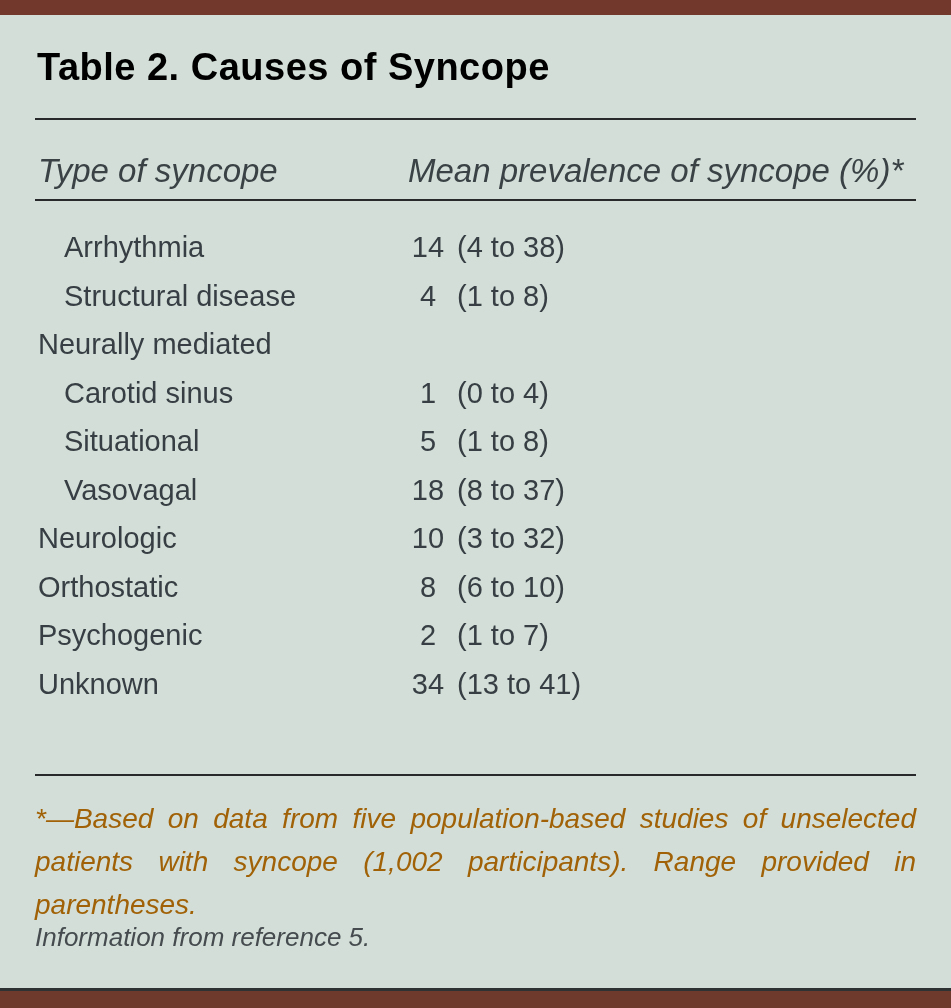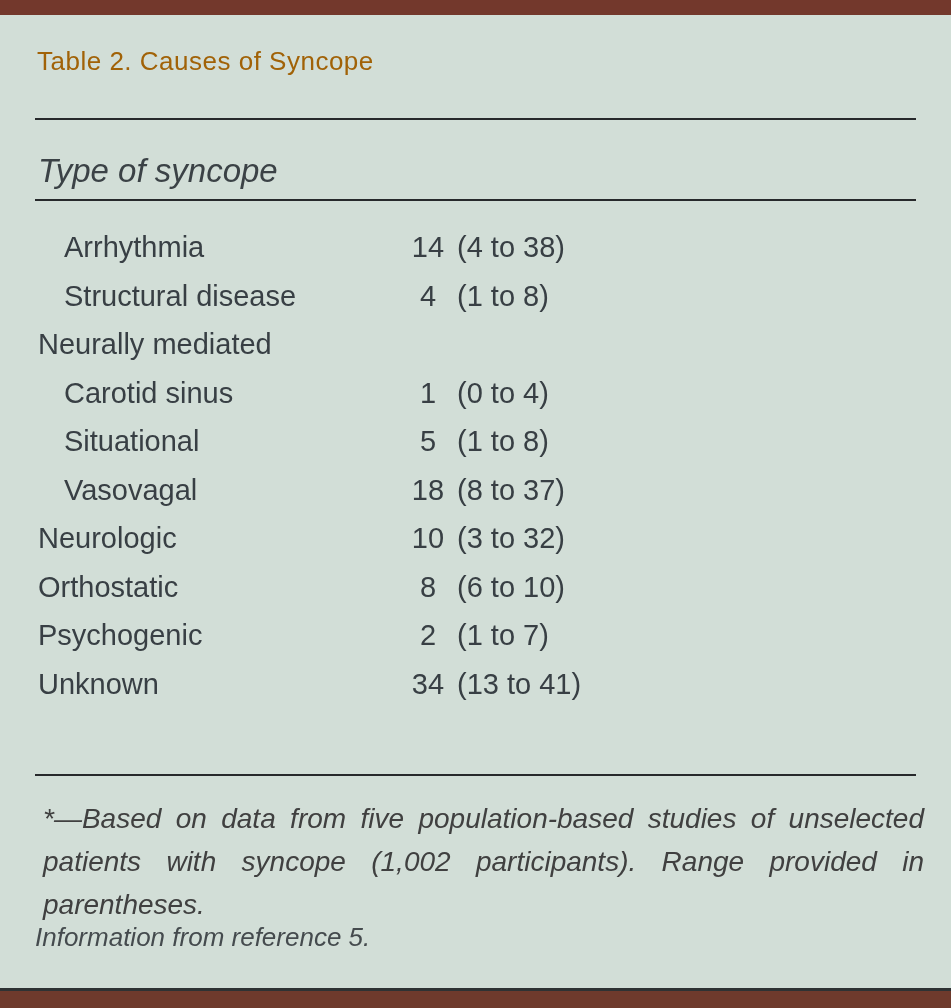--- a/index.html
+++ b/index.html
@@ -39,23 +39,23 @@
     position: absolute;
     left: 35px;
     top: 0;
     width: 881px;
     height: 1008px;
   }
   .title {
     position: absolute;
     top: 46px;
     left: 2px;
-    font-size: 26px;
-    font-weight: normal;
-    color: #a16207;
+    font-size: 38px;
+    font-weight: bold;
+    color: #000000;
     letter-spacing: 0.5px;
   }
   .rule {
     position: absolute;
     left: 0;
     width: 881px;
     height: 2px;
     background: #27292b;
   }
   .rule-1 { top: 118px; }
@@ -111,27 +111,27 @@
     display: inline-block;
     width: 40px;
     text-align: center;
   }
   .row .range {
     margin-left: 9px;
   }
   .footnote {
     position: absolute;
     top: 797px;
-    left: 8px;
+    left: 0;
     width: 881px;
     font-size: 28px;
     font-style: italic;
     line-height: 43px;
     text-align: justify;
-    color: #404040;
+    color: #a16207;
   }
   .source-note {
     position: absolute;
     top: 922px;
     left: 0;
     width: 881px;
     font-size: 26px;
     font-style: italic;
     color: #454b4e;
   }
@@ -142,20 +142,21 @@
 <div class="top-bar"></div>
 
 <div class="content">
 
   <div class="title">Table 2. Causes of Syncope</div>
 
   <div class="rule rule-1"></div>
 
   <div class="header-row">
     <span class="header-col-type">Type of syncope</span>
+    <span class="header-col-prev">Mean prevalence of syncope (%)*</span>
   </div>
 
   <div class="rule rule-2"></div>
 
   <div class="rows">
 
 
     <div class="row indent">
       <span class="label">Arrhythmia</span>
       <span class="value"><span class="mean">14</span><span class="range">(4 to 38)</span></span>

